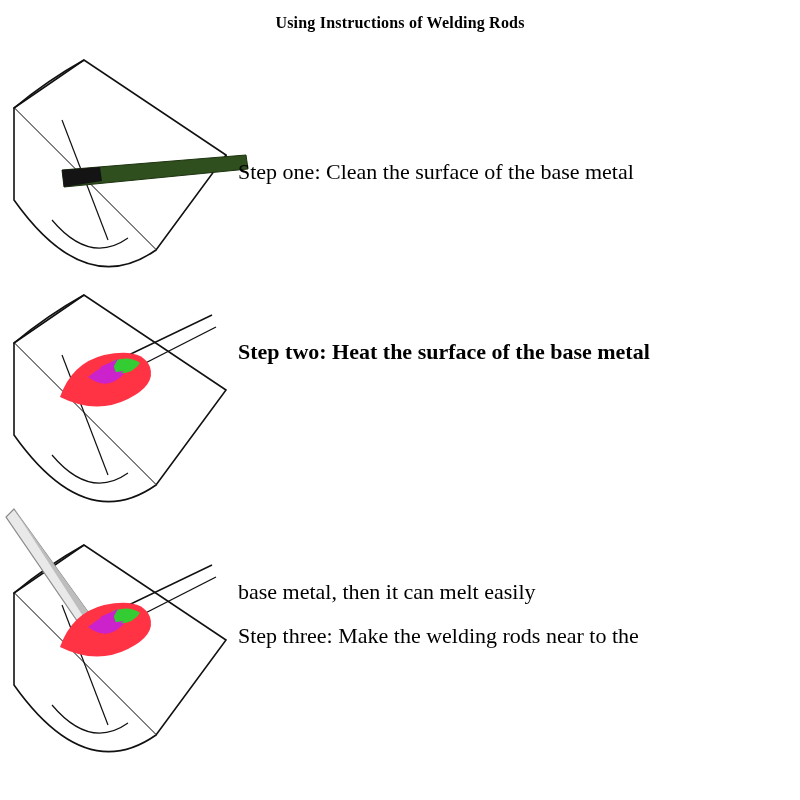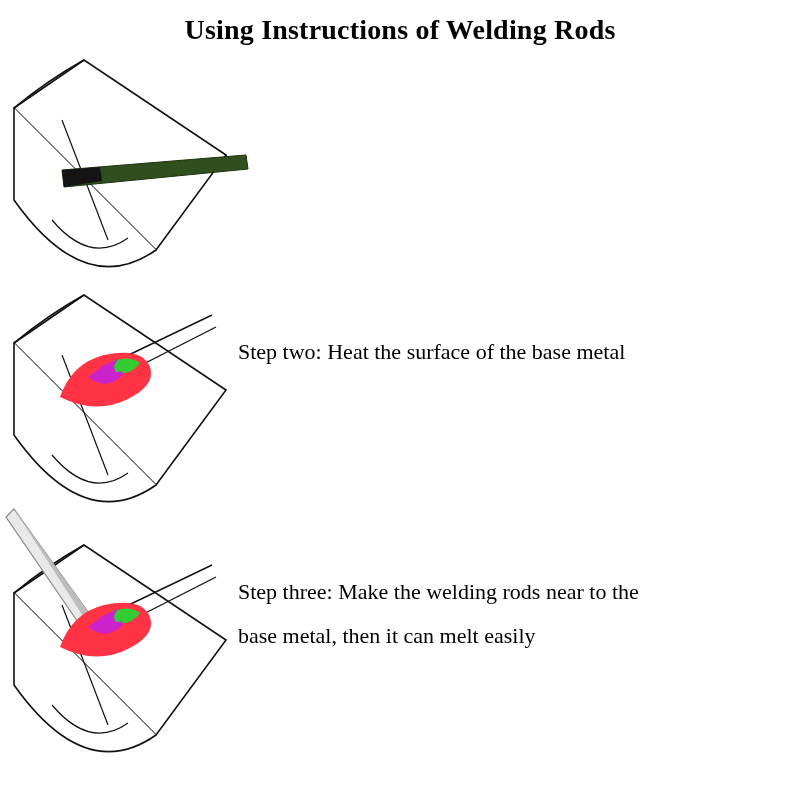--- a/index.html
+++ b/index.html
@@ -14,33 +14,33 @@
     font-family: "Liberation Serif", serif;
     color: #000000;
     overflow: hidden;
   }
   #page-title {
     position: absolute;
     top: 14px;
     left: 0;
     width: 800px;
     text-align: center;
-    font-size: 28px;
+    font-size: 16px;
     font-weight: bold;
     letter-spacing: 0.2px;
     font-family: "Liberation Serif", serif;
   }
   .step {
     position: absolute;
     left: 0;
     width: 800px;
     height: 250px;
   }
   #step-1 { top: 50px; }
-  #step-2 { top: 285px; }
+  #step-2 { top: 285px; font-weight: bold; }
   #step-3 { top: 495px; }
 
   .illustration {
     position: absolute;
     left: 0;
     top: 0;
     width: 260px;
     height: 250px;
   }
   .caption {
@@ -77,20 +77,23 @@
         <path d="M98 48 L142 160" stroke-width="1.2" opacity="0"></path>
 
         <path d="M52 170 Q90 215 128 188" stroke-width="1.2"></path>
       </g>
 
       <g>
         <path d="M62 120 L246 105 L248 119 L64 137 Z" fill="#2f4f1f" stroke="#1d330f" stroke-width="1"></path>
         <path d="M62 120 L100 117 L102 131 L64 137 Z" fill="#141414"></path>
       </g>
     </svg>
+  </div>
+  <div class="caption" id="caption-1">
+    <span class="line">Step one: Clean the surface of the base metal</span>
   </div>
 </div>
 
 <div class="step" id="step-2">
   <div class="illustration">
     <svg width="260" height="250" viewBox="0 0 260 250" xmlns="http://www.w3.org/2000/svg">
       <g fill="none" stroke="#111111" stroke-width="1.6">
         <path d="M14 58 L84 10 L226 105 L156 200 Z" fill="#ffffff"></path>
         <path d="M14 58 L14 150 Q85 250 156 200" fill="#ffffff"></path>
         <path d="M14 58 Q48 30 84 10"></path>
@@ -139,16 +142,16 @@
 
       <g>
         <path d="M60 152 Q72 118 104 110 Q142 102 150 122 Q156 140 128 154 Q96 170 60 152 Z" fill="#ff3344"></path>
         <path d="M88 132 Q104 118 122 118 Q130 126 118 134 Q104 144 88 132 Z" fill="#cc22cc"></path>
         <path d="M112 116 Q130 110 140 118 Q132 130 116 128 Z" fill="#33cc33"></path>
         <path d="M100 122 L118 114 L110 128 L124 126 L104 140 L110 130 Z" fill="#cc22cc"></path>
       </g>
     </svg>
   </div>
   <div class="caption" id="caption-3">
+    <span class="line">base metal, then it can melt easily</span>
     <span class="line">Step three: Make the welding rods near to the</span>
-    <span class="line">base metal, then it can melt easily</span>
   </div>
 </div>
 
 </body></html>

